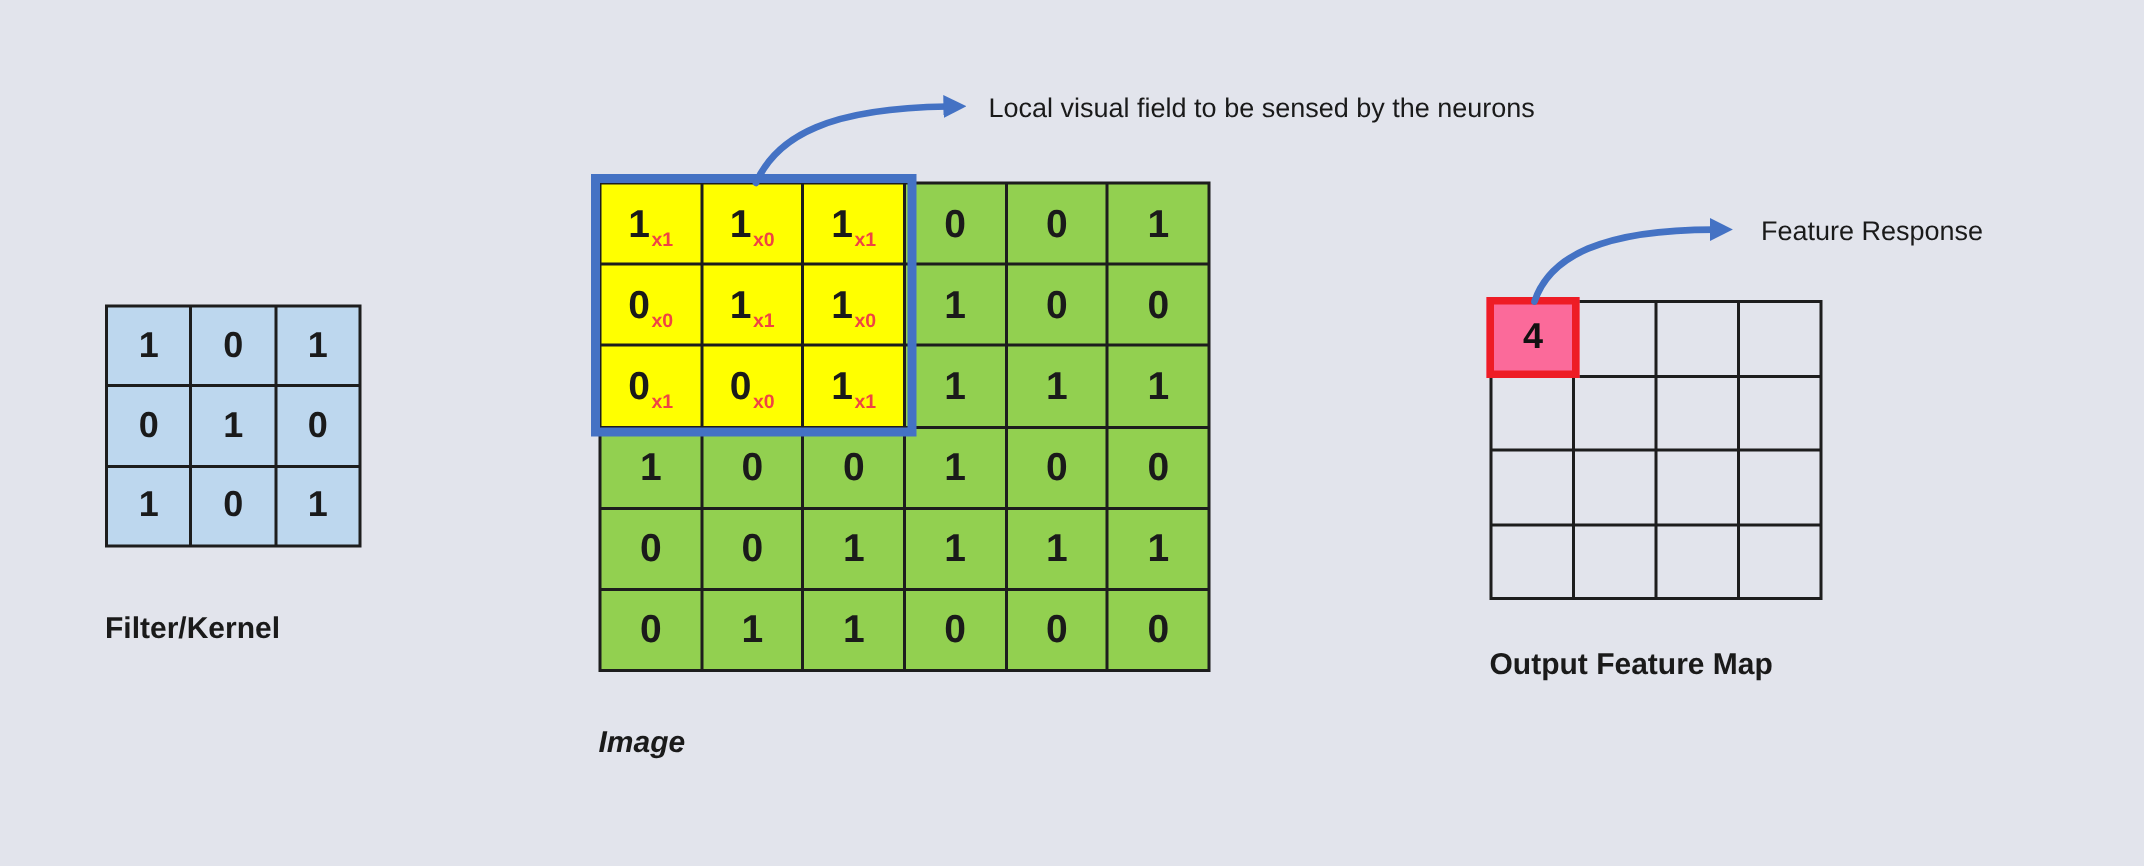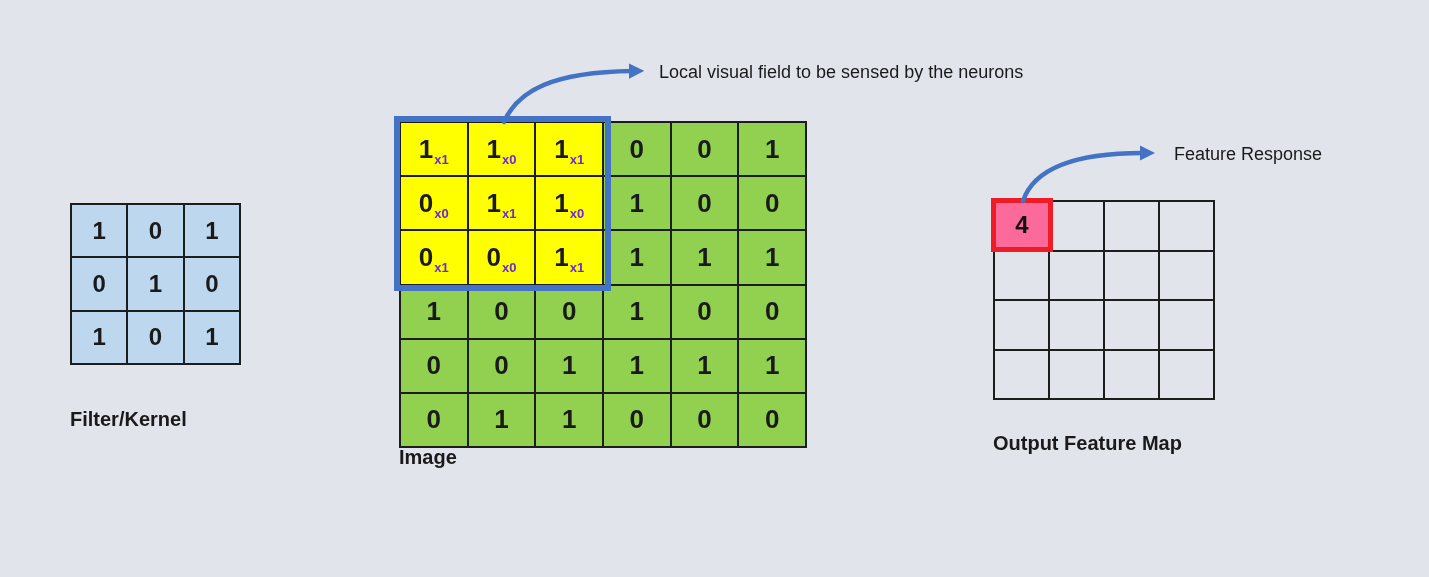--- a/index.html
+++ b/index.html
@@ -38,21 +38,21 @@
 
   
   #image-grid {
     left: 399px; top: 121px; width: 408px; height: 327px;
     grid-template-columns: repeat(6, 1fr);
     grid-template-rows: repeat(6, 1fr);
   }
   #image-grid .cell { background: #92d050; font-size: 26px; }
   #image-grid .cell.hl { background: #ffff00; }
   .sub {
-    color: #6d28d9;
+    color: #ef4444;
     font-size: 13px;
     font-weight: 700;
     transform: translateY(10px);
     margin-left: 1px;
   }
   #receptive-field-border {
     left: 394px; top: 116px; width: 217px; height: 175px;
     border: 6px solid #4472c4;
     box-sizing: border-box;
     pointer-events: none;
@@ -73,21 +73,21 @@
     display: flex; align-items: center; justify-content: center;
     font-size: 24px; font-weight: 700; color: #111;
   }
 
   
   .caption {
     font-weight: 700;
     font-size: 20px;
   }
   #filter-label  { left: 70px;  top: 408px; width: 222px; }
-  #image-label   { left: 399px; top: 446px; width: 408px; }
+  #image-label   { left: 399px; top: 484px; width: 408px; font-style: italic; }
   #output-label  { left: 993px; top: 416px; width: 226px; margin-top: 16px; }
 
   .annotation { font-size: 18px; white-space: nowrap; }
   #local-field-annotation       { left: 659px;  top: 62px; }
   #neuronal-response-annotation { left: 1174px; top: 144px; }
 
   #arrow-layer { left: 0; top: 0; pointer-events: none; }
 </style>
 </head>
 <body>

